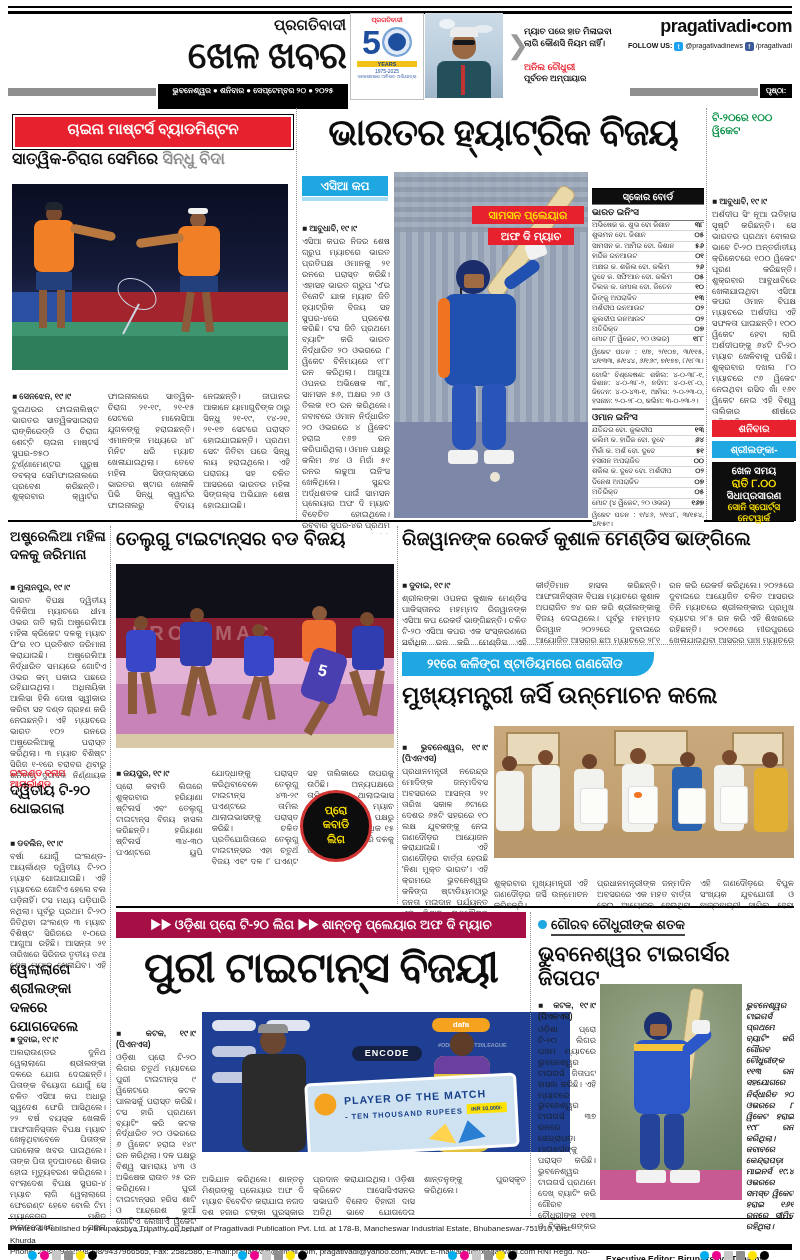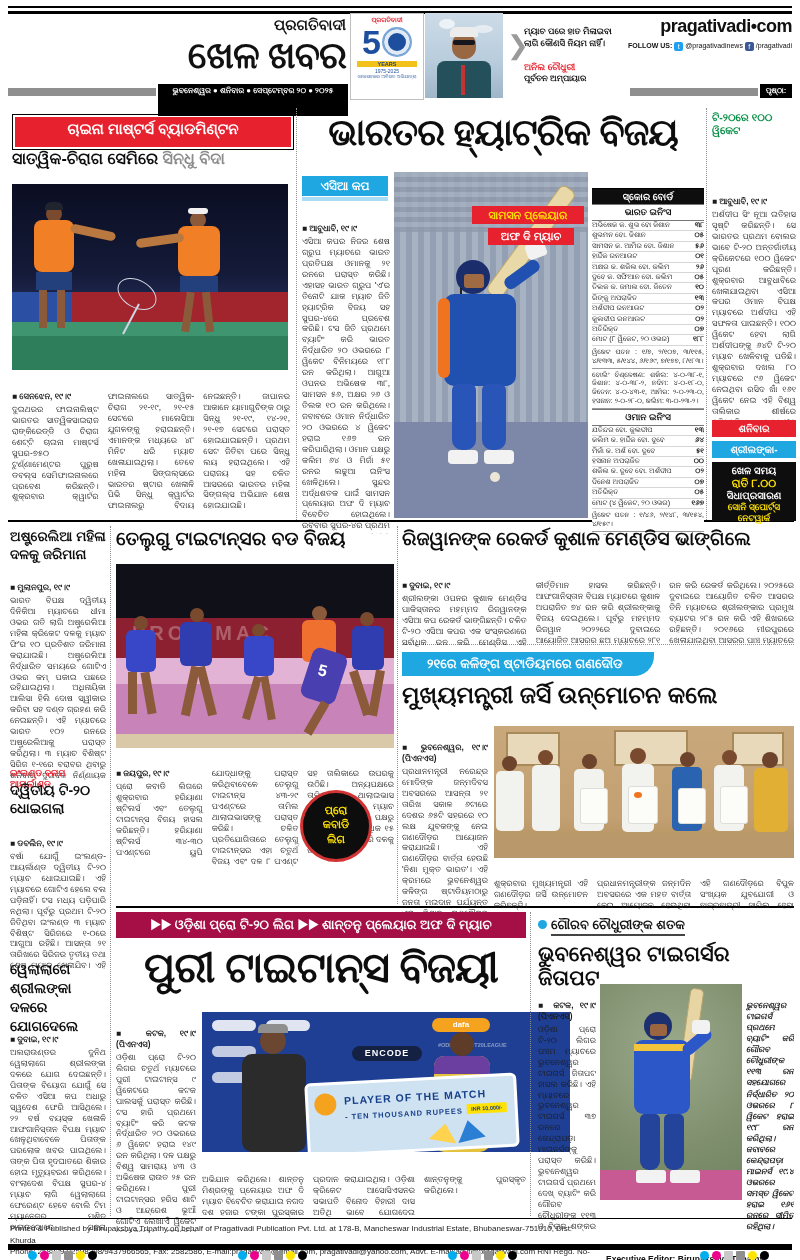--- a/index.html
+++ b/index.html
@@ -13,21 +13,21 @@
   .c3{column-count:3;column-gap:9px;}
   .hl{font-weight:bold;color:#0d0d0d;}
   .vdot{border-left:1px dotted #8f8f8f;width:0;}
   .hrule{border-top:2px solid #000;height:0;}
   .hthin{border-top:1px solid #000;height:0;}
   .photo{overflow:hidden;}
   .ovf{overflow:hidden;margin-top:16px;}
   
   .sb{border-top:1px solid #000;background:#fff;}
   .sb-title{background:#0e0e0e;color:#fff;font-weight:bold;font-size:9.5px;text-align:center;line-height:15px;}
-  .sb-sect{font-weight:bold;font-size:9px;text-align:center;padding:2px 0;border-bottom:1px solid #777;border-top:1px solid #777;}
+  .sb-sect{font-weight:bold;font-size:9px;text-align:left;padding:2px 0;border-bottom:1px solid #777;border-top:1px solid #777;}
   .sb-row{display:flex;justify-content:space-between;font-size:7.1px;line-height:9.4px;border-bottom:1px solid #d6d6d6;}
   .sb-row .sb-n{white-space:nowrap;overflow:hidden;}
   .sb-row .sb-r{font-weight:bold;}
   .sb-par{font-size:6.9px;line-height:1.28;text-align:justify;padding:2px 0;border-bottom:1px solid #999;}
   
   .red-banner{background:#e8212e;color:#fff;font-weight:bold;text-align:center;}
   .blue-banner{background:#1ea7e0;color:#fff;font-weight:bold;text-align:center;}
   .black-box{background:#0e0e0e;color:#fff;text-align:center;}
   .cmyk{display:flex;gap:3px;}
   .cmyk span{width:9px;height:9px;display:inline-block;border-radius:50%;}
@@ -37,21 +37,21 @@
 </head>
 <body>
 
 <div class="page">
 
   <div class="ab" style="left:8px;top:6px;width:784px;height:3px;border-top:2px solid #000;border-bottom:3px solid #000;"></div>
 
   <div class="ab b" style="left:150px;top:16px;width:196px;font-size:15px;text-align:right;">ପ୍ରଗତିବାଦୀ</div>
   <div class="ab b" style="left:110px;top:33px;width:236px;font-size:37px;text-align:right;letter-spacing:-1px;line-height:1.25;">ଖେଳ ଖବର</div>
   <div class="ab" style="left:8px;top:88px;width:148px;height:8px;background:#8f8f8f;"></div>
-  <div class="ab b" style="left:158px;top:84px;width:190px;height:32px;background:#000;color:#fff;font-size:7.8px;text-align:center;line-height:14px;">ଭୁବନେଶ୍ୱର ● ଶନିବାର ● ସେପ୍ଟେମ୍ବର ୨୦ ● ୨୦୨୫</div>
+  <div class="ab b" style="left:158px;top:84px;width:190px;height:25px;background:#000;color:#fff;font-size:7.8px;text-align:center;line-height:14px;">ଭୁବନେଶ୍ୱର ● ଶନିବାର ● ସେପ୍ଟେମ୍ବର ୨୦ ● ୨୦୨୫</div>
 
   <div class="ab" style="left:350px;top:13px;width:72px;height:85px;border:1px solid #c0c0c0;background:#fff;">
     <div class="b" style="color:#e8212e;font-size:6.5px;text-align:center;margin-top:2px;">ପ୍ରଗତିବାଦୀ</div>
     <div style="display:flex;align-items:center;justify-content:center;margin-top:1px;">
       <span class="b" style="color:#1d4f9e;font-size:34px;line-height:34px;">5</span>
       <span style="width:26px;height:26px;border-radius:50%;background:#1d4f9e;border:2px solid #7aa8d8;display:inline-block;margin-left:1px;box-shadow:inset 0 0 0 4px #dfeaf6,inset 0 0 0 7px #1d4f9e;"></span>
     </div>
     <div class="b" style="background:#f3c21a;color:#14407e;font-size:5.5px;text-align:center;margin:2px 6px 0 6px;">YEARS</div>
     <div style="color:#1d4f9e;font-size:5px;text-align:center;margin-top:1px;">1975-2025</div>
     <div style="color:#1d4f9e;font-size:4.8px;text-align:center;">ଜନସେବାରେ ଅବିରତ ଅଭିଯାତ୍ରା</div>

